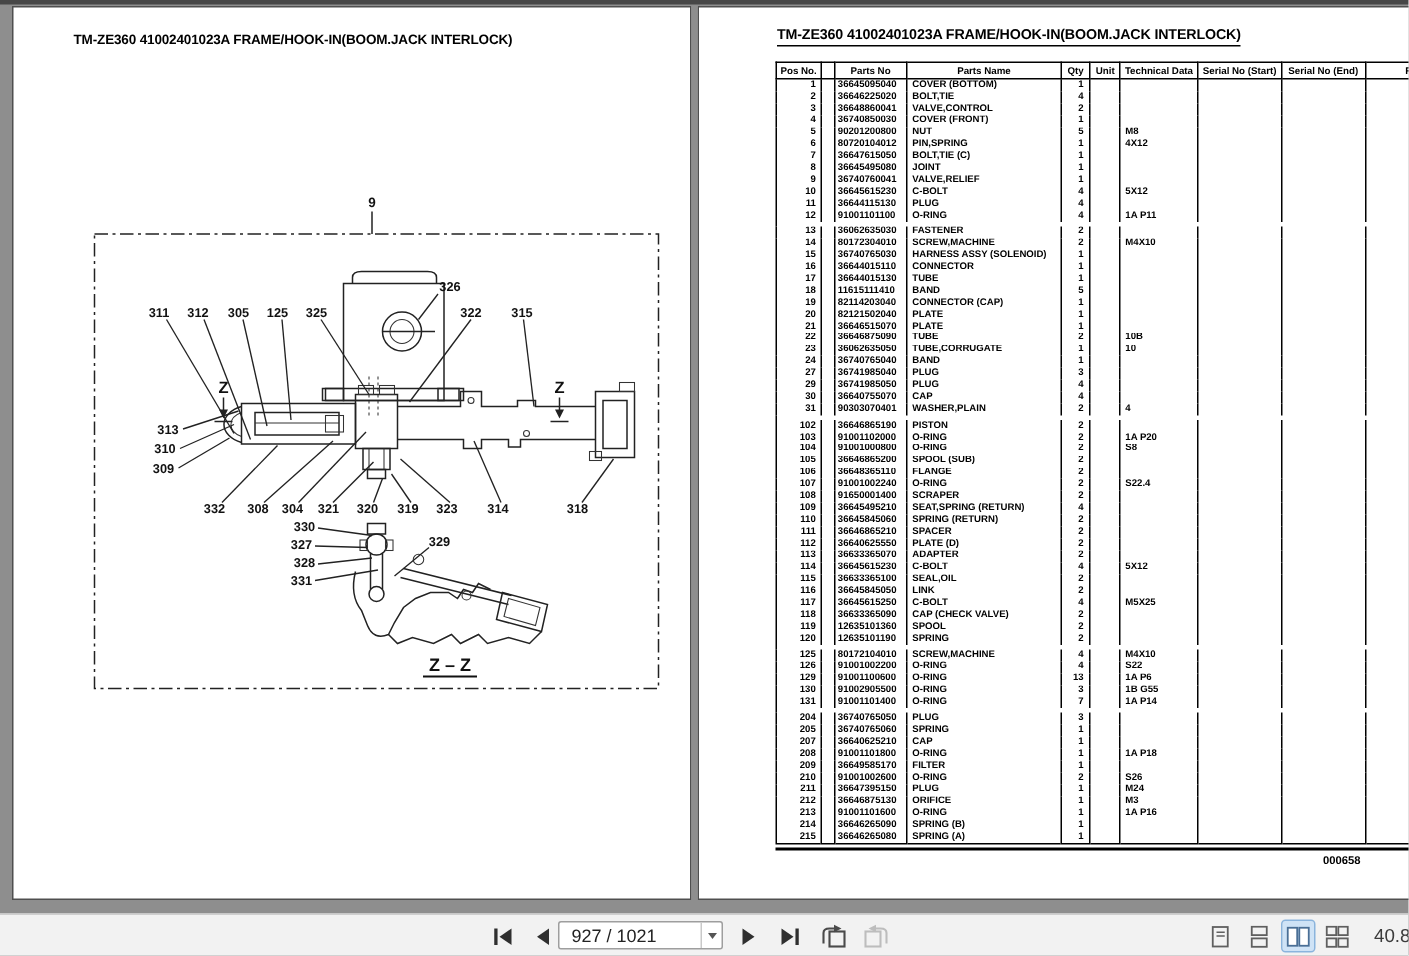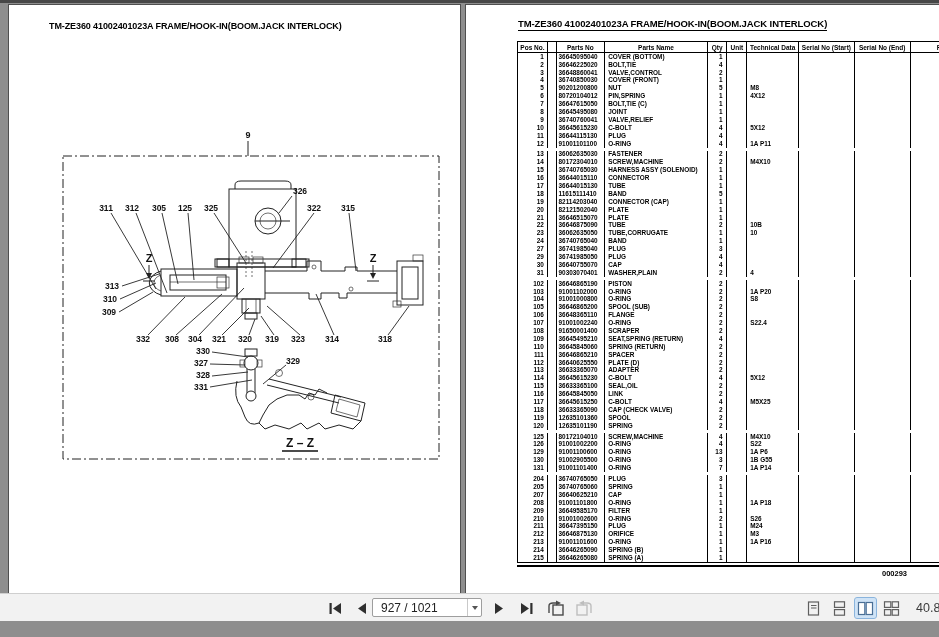--- a/index.html
+++ b/index.html
@@ -50,21 +50,21 @@
   td.c-name{text-align:left;padding-left:3px;}
   td.c-qty{text-align:right;padding-right:4px;}
   td.c-tech{text-align:left;padding-left:3px;}
   .table-endline{position:absolute;left:51px;height:0;border-top:2px solid #000;}
   .page-code{
     position:absolute;left:350px;width:91px;text-align:right;
     font-size:7.5px;font-weight:bold;color:#000;
   }
   
   .toolbar{
-    position:absolute;left:0;top:593px;width:939px;height:28px;
+    position:absolute;left:0;top:609px;width:939px;height:28px;
     background:#f2f2f2;border-top:1px solid #cfcfcf;box-sizing:border-box;
   }
   .tb-btn{position:absolute;top:0;height:28px;display:flex;align-items:center;justify-content:center;cursor:default;}
   .page-box{
     position:absolute;left:372px;top:4px;width:110px;height:19px;
     background:#fff;border:1px solid #9e9e9e;border-radius:2px;box-sizing:border-box;
     display:flex;align-items:center;
   }
   .page-box input{
     border:none;outline:none;background:transparent;width:86px;
@@ -1055,21 +1055,21 @@
           <td class="c-unit"></td>
           <td class="c-tech"></td>
           <td class="c-s1"></td>
           <td class="c-s2"></td>
           <td class="c-rem"></td>
         </tr>
       </tbody>
   </table>
   <div class="table-endline" id="table-endline" style="top: 560px; width: 471px;"></div>
 
-  <div class="page-code" id="page-code" style="top: 564px;">000293</div>
+  <div class="page-code" id="page-code" style="top: 564px;">000658</div>
 </div>
 
 <div class="toolbar">
   <div class="tb-btn" style="left:323px;width:24px;">
     <svg width="17" height="13" viewBox="0 0 17 13">
       <rect x="2.5" y="1" width="2.2" height="11" fill="#2f2f2f"></rect>
       <polygon points="14,1 6,6.5 14,12" fill="#2f2f2f"></polygon>
     </svg>
   </div>
   <div class="tb-btn" style="left:351px;width:20px;">

